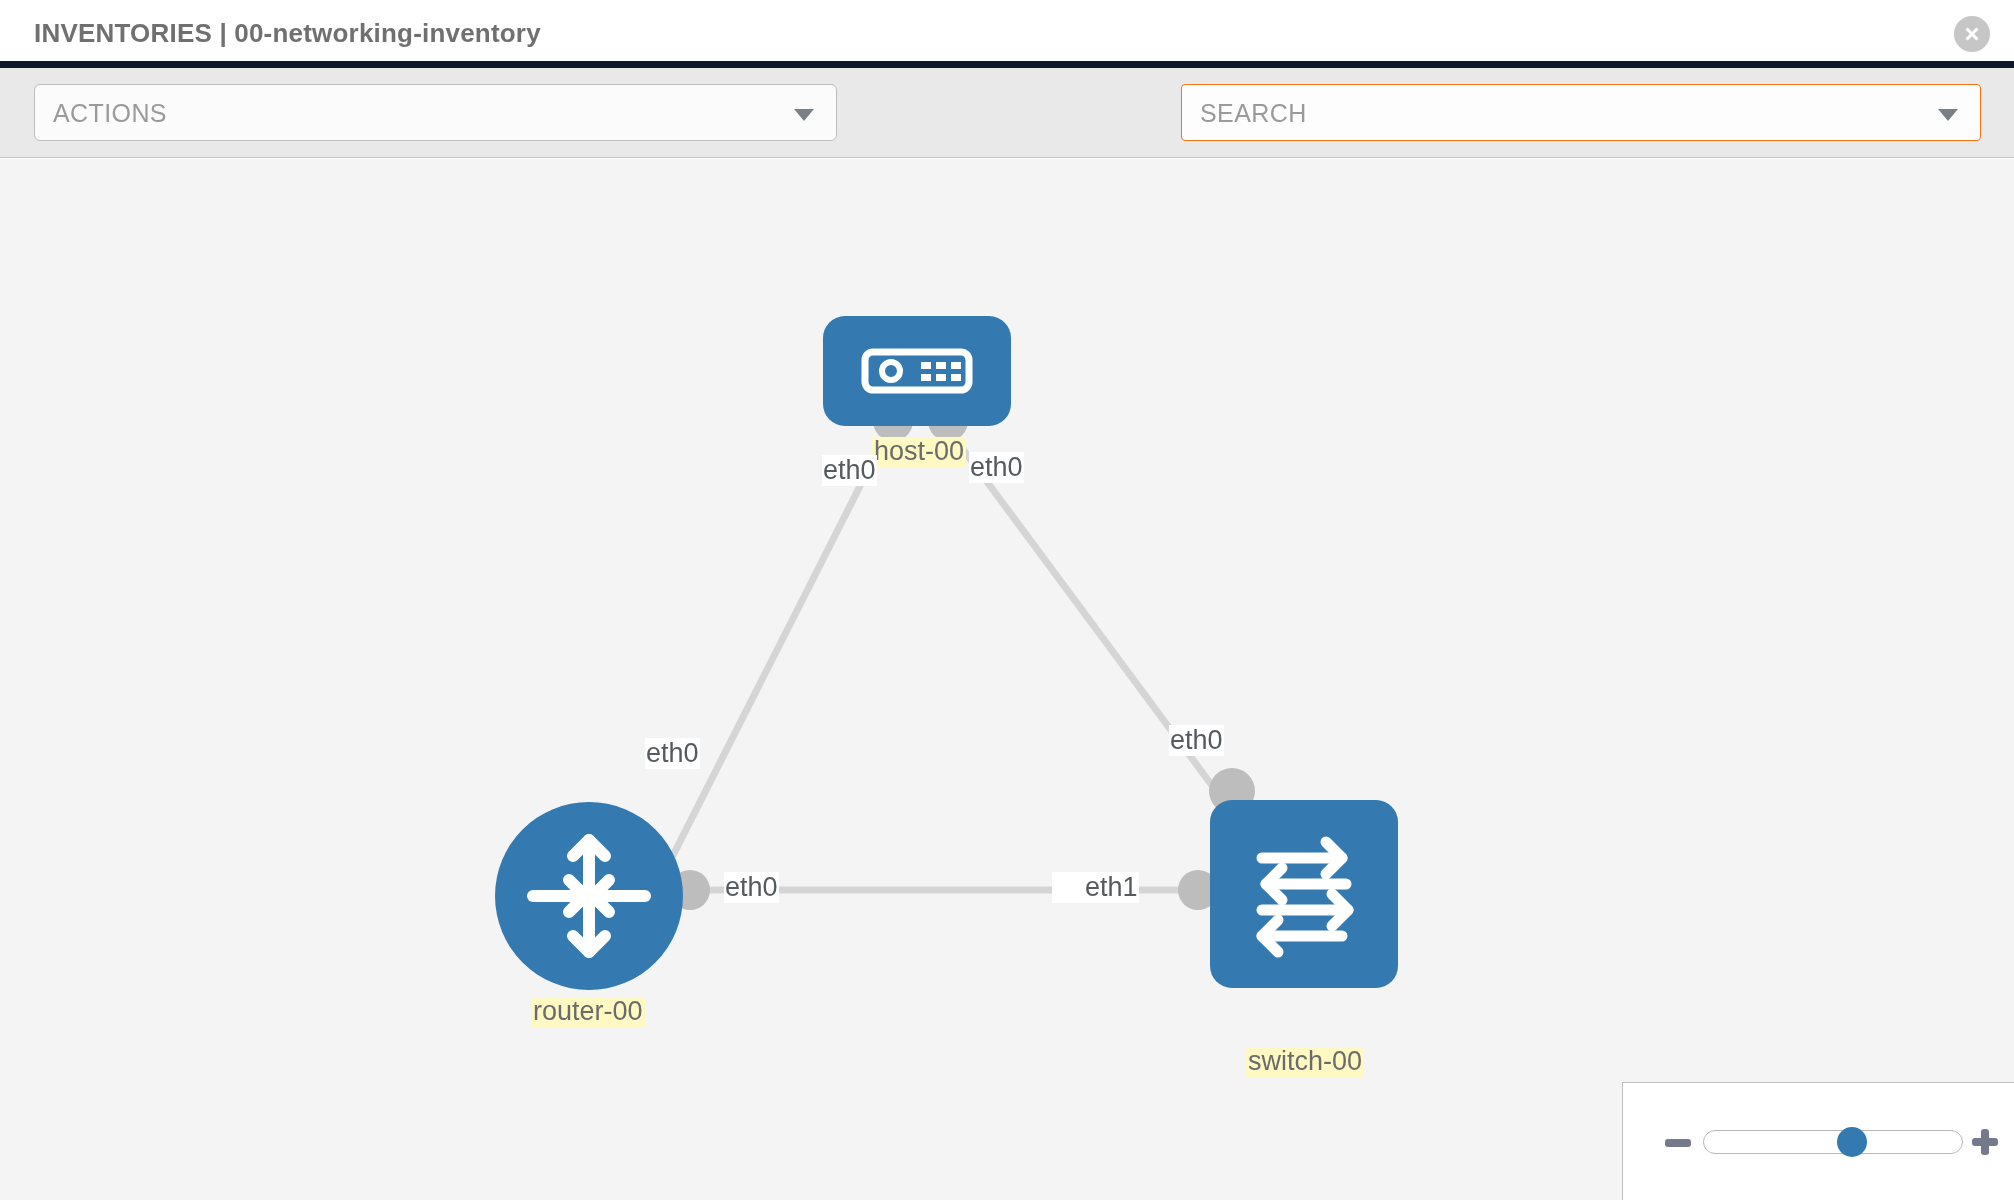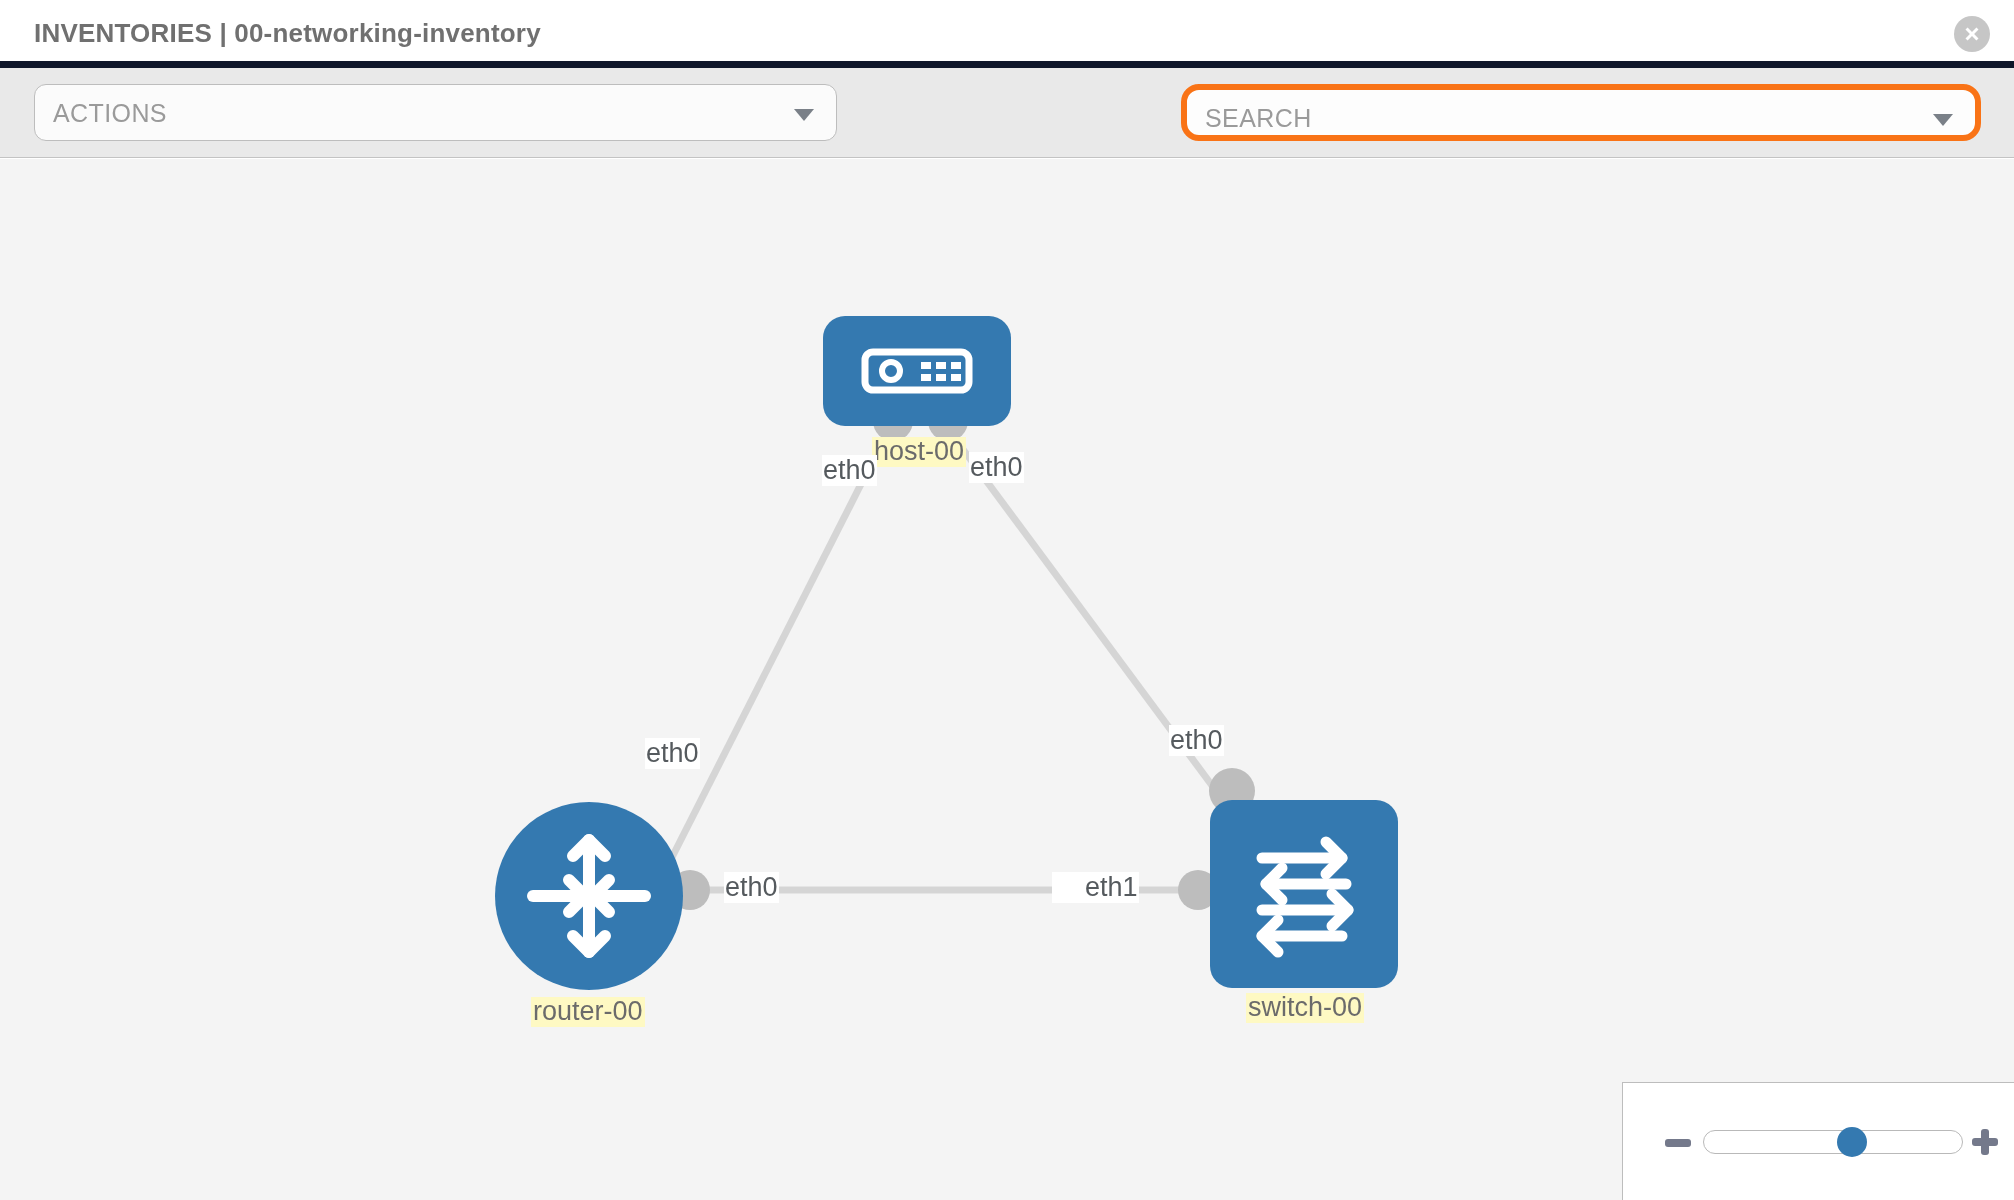--- a/index.html
+++ b/index.html
@@ -62,21 +62,21 @@
     box-sizing: border-box;
   }
   .actions-select {
     position: absolute;
     left: 34px;
     top: 16px;
     width: 803px;
     height: 57px;
     background: #fbfbfb;
     border: 1px solid #bdbdbd;
-    border-radius: 12px;
+    border-radius: 6px;
     box-sizing: border-box;
     cursor: pointer;
   }
   .actions-label {
     position: absolute;
     left: 18px;
     top: 14px;
     font-size: 25px;
     color: #9a9a9a;
     letter-spacing: 0.4px;
@@ -100,22 +100,22 @@
   .tool-icon.wrench { left: 1043px; }
   .tool-icon.key    { left: 1113px; }
 
   .search-select {
     position: absolute;
     left: 1181px;
     top: 16px;
     width: 800px;
     height: 57px;
     background: #fdfdfd;
-    border: 6px solid #f97316;
-    border-radius: 18px;
+    border: 1px solid #f97316;
+    border-radius: 4px;
     box-sizing: border-box;
     cursor: text;
   }
   .search-label {
     position: absolute;
     left: 18px;
     top: 14px;
     font-size: 25px;
     color: #9a9a9a;
     letter-spacing: 0.4px;
@@ -340,21 +340,21 @@
           <path d="M122 94 L138 110 L122 126"></path>
 
           <path d="M132 136 L52 136"></path>
           <path d="M68 120 L52 136 L68 152"></path>
         </g>
       </svg>
     </div>
 
     <div class="node-label" style="left:872px;  top:278px;">host-00</div>
     <div class="node-label" style="left:531px;  top:838px;">router-00</div>
-    <div class="node-label" style="left:1246px; top:834px;">switch-00</div>
+    <div class="node-label" style="left:1246px; top:888px;">switch-00</div>
 
     <div class="edge-label" style="left:822px;  top:296px;">eth0</div>
     <div class="edge-label" style="left:969px;  top:293px;">eth0</div>
     <div class="edge-label" style="left:645px;  top:579px;">eth0</div>
     <div class="edge-label" style="left:1169px; top:566px;">eth0</div>
     <div class="edge-label" style="left:724px;  top:713px;">eth0</div>
     <div class="edge-label" style="left:1096px; top:713px;">eth</div>
     <div class="edge-label" style="left:1052px; top:713px;padding-left:33px;">eth1</div>
 
   </div>

